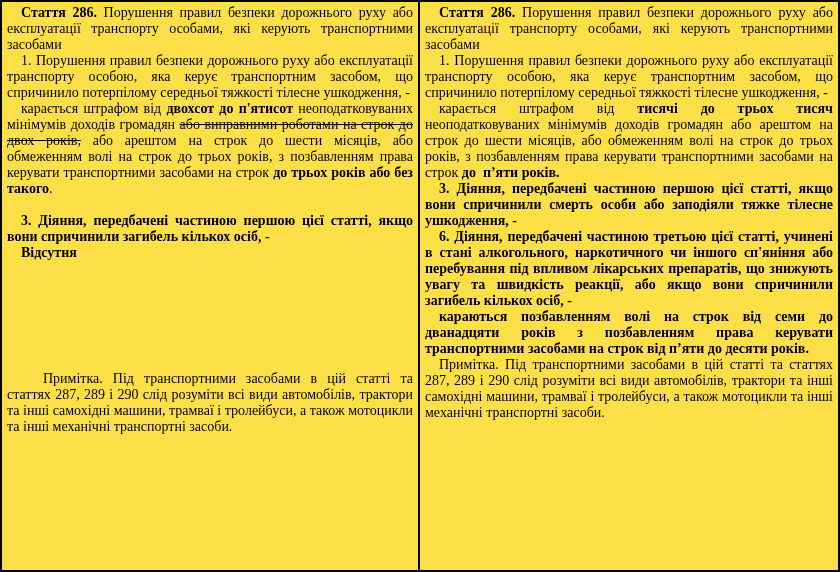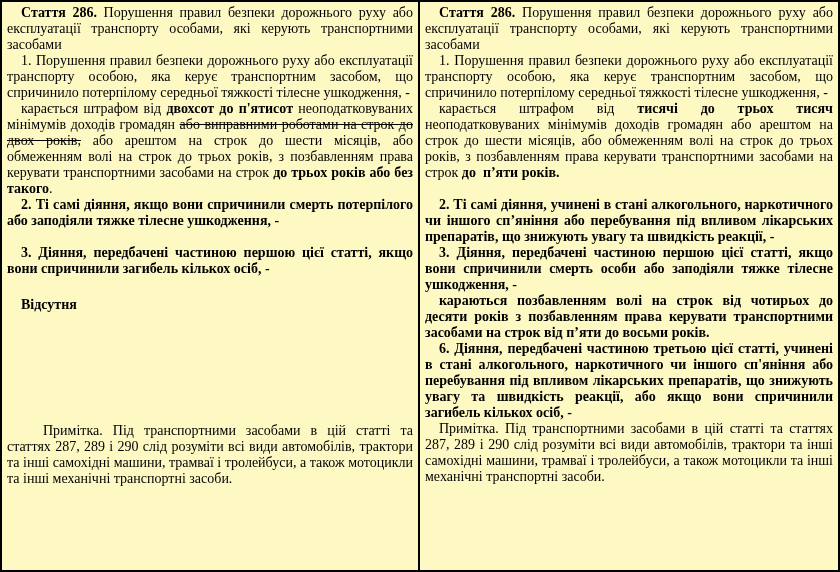--- a/index.html
+++ b/index.html
@@ -2,21 +2,21 @@
 <html lang="uk"><head>
 <meta charset="utf-8">
 <style>
   html, body { margin: 0; padding: 0; background: #fff; }
   .doc {
     width: 840px;
     height: 572px;
     box-sizing: border-box;
     border: 2px solid #000;
     display: flex;
-    background: #fef9c3;
+    background: #fde047;
     color: #000;
     font-family: "Liberation Serif", "DejaVu Serif", serif;
     font-size: 14px;
     line-height: 16px;
   }
   .col {
     width: 50%;
     box-sizing: border-box;
     padding: 3px 5px 2px 5px;
     overflow: hidden;
@@ -24,43 +24,41 @@
   .col-left { border-right: 2px solid #000; }
   p {
     margin: 0;
     text-indent: 14px;
     text-align: justify;
   }
   .bold { font-weight: bold; }
   .b { font-weight: bold; }
   .strike { text-decoration: line-through; }
   .gap { margin-top: 16px; }
-  .absent { margin-top: 20px; font-weight: bold; }
+  .absent { font-weight: bold; }
   .note-left { margin-top: 110px; text-indent: 36px; }
   .note-right { text-indent: 14px; }
 </style>
 </head>
 <body>
 
 <div class="doc">
 
   <div class="col col-left">
     <p><span class="b">Стаття 286.</span><span> Порушення правил безпеки дорожнього руху або експлуатації транспорту особами, які керують транспортними засобами</span></p>
     <p>1. Порушення правил безпеки дорожнього руху або експлуатації транспорту особою, яка керує транспортним засобом, що спричинило потерпілому середньої тяжкості тілесне ушкодження, -</p>
     <p><span>карається штрафом від </span><span class="b">двохсот до п'ятисот</span><span> неоподатковуваних мінімумів доходів громадян </span><span class="strike">або виправними роботами на строк до двох років,</span><span> або арештом на строк до шести місяців, або обмеженням волі на строк до трьох років, з позбавленням права керувати транспортними засобами на строк </span><span class="b">до трьох років або без такого</span><span>.</span></p>
-    <p class="bold">2. Ті самі діяння, якщо вони спричинили смерть потерпілого або заподіяли тяжке тілесне ушкодження, -</p>
     <p class="bold gap">3. Діяння, передбачені частиною першою цієї статті, якщо вони спричинили загибель кількох осіб, -</p>
     <p class="absent">Відсутня</p>
     <p class="note-left">Примітка. Під транспортними засобами в цій статті та статтях 287, 289 і 290 слід розуміти всі види автомобілів, трактори та інші самохідні машини, трамваї і тролейбуси, а також мотоцикли та інші механічні транспортні засоби.</p>
   </div>
 
   <div class="col col-right">
     <p><span class="b">Стаття 286.</span><span> Порушення правил безпеки дорожнього руху або експлуатації транспорту особами, які керують транспортними засобами</span></p>
     <p>1. Порушення правил безпеки дорожнього руху або експлуатації транспорту особою, яка керує транспортним засобом, що спричинило потерпілому середньої тяжкості тілесне ушкодження, -</p>
     <p><span>карається штрафом від </span><span class="b">тисячі до трьох тисяч</span><span> неоподатковуваних мінімумів доходів громадян або арештом на строк до шести місяців, або обмеженням волі на строк до трьох років, з позбавленням права керувати транспортними засобами на строк </span><span class="b">до &nbsp;п’яти років.</span></p>
-    <p class="bold gap">2. Ті самі діяння, учинені в стані алкогольного, наркотичного чи іншого сп’яніння або перебування під впливом лікарських препаратів, що знижують увагу та швидкість реакції, -</p>
     <p class="bold">3. Діяння, передбачені частиною першою цієї статті, якщо вони спричинили смерть особи або заподіяли тяжке тілесне ушкодження, -</p>
-    <p class="bold">караються позбавленням волі на строк від чотирьох до десяти років з позбавленням права керувати транспортними засобами на строк від п’яти до восьми років.</p>
     <p class="bold">6. Діяння, передбачені частиною третьою цієї статті, учинені в стані алкогольного, наркотичного чи іншого сп'яніння або перебування під впливом лікарських препаратів, що знижують увагу та швидкість реакції, або якщо вони спричинили загибель кількох осіб, -</p>
+    <p class="bold">караються позбавленням волі на строк від семи до дванадцяти років з позбавленням права керувати транспортними засобами на строк від п’яти до десяти років.</p>
     <p class="note-right">Примітка. Під транспортними засобами в цій статті та статтях 287, 289 і 290 слід розуміти всі види автомобілів, трактори та інші самохідні машини, трамваї і тролейбуси, а також мотоцикли та інші механічні транспортні засоби.</p>
   </div>
 
 </div>
 
 </body></html>

